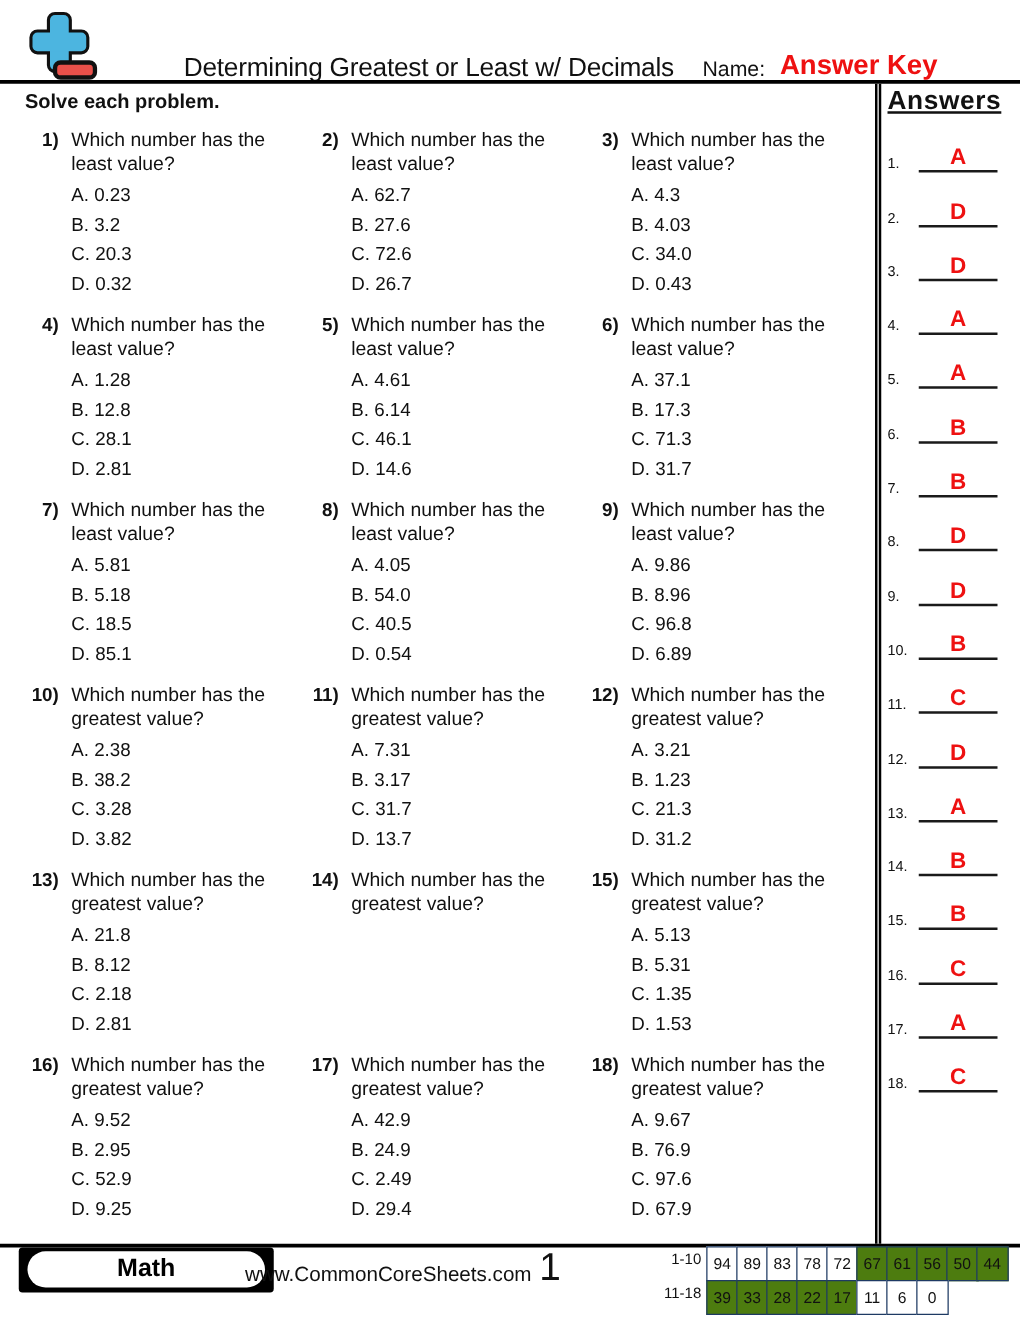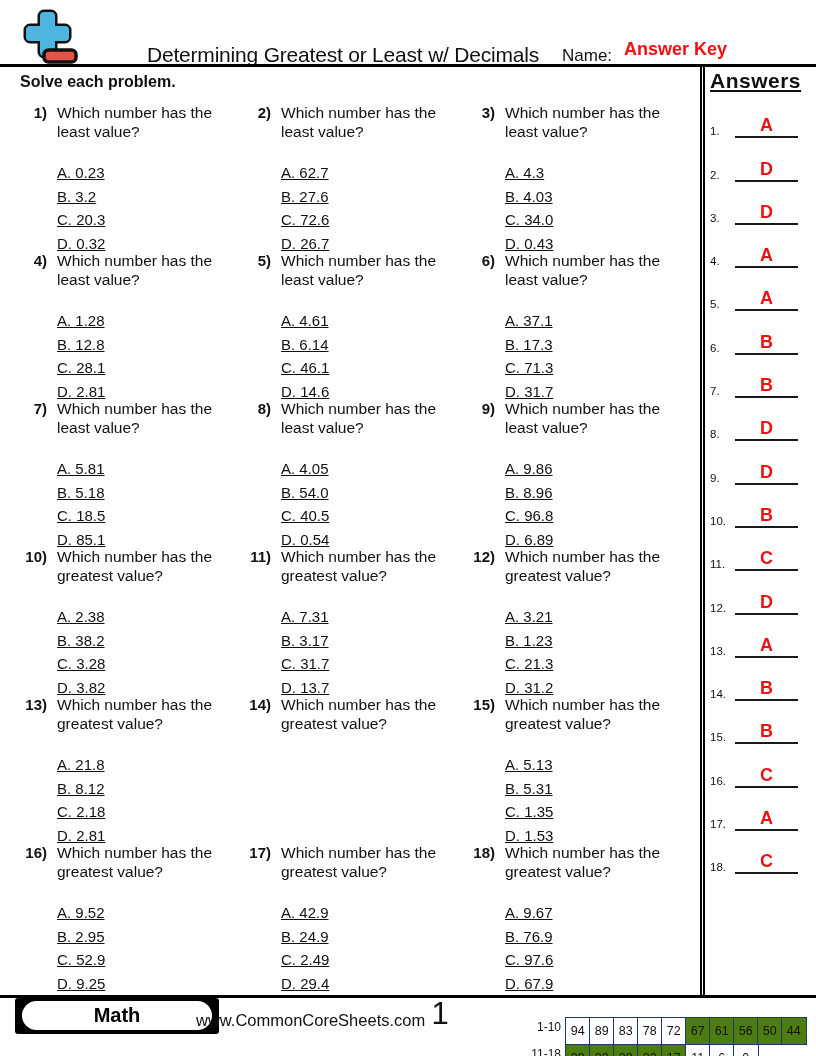--- a/index.html
+++ b/index.html
@@ -5,31 +5,31 @@
   * { margin:0; padding:0; box-sizing:border-box; }
   html,body { background:#fff; }
   body { font-family:"Liberation Sans", sans-serif; color:#111; }
   .page { position:relative; width:816px; height:1056px; background:#fff; overflow:hidden; }
 
   
   .header-line { position:absolute; left:0; top:64px; width:816px; height:3px; background:#000; }
   .logo { position:absolute; left:20px; top:8px; z-index:2; }
   .title { position:absolute; left:147px; top:43px; font-size:21px; letter-spacing:-0.2px; }
   .name-label { position:absolute; left:562px; top:46px; font-size:17px; }
-  .answer-key { position:absolute; left:624px; top:39px; font-size:18px; font-weight:bold; color:#ee1111; }
+  .answer-key { position:absolute; left:624px; top:39px; font-size:22px; font-weight:bold; color:#ee1111; }
   .instructions { position:absolute; left:20px; top:73px; font-size:16px; font-weight:bold; }
 
   
   .problems { position:absolute; left:0; top:103px; display:grid;
               grid-template-columns:224px 224px 224px; grid-auto-rows:148px; }
   .problem { display:flex; }
   .pnum { flex:0 0 47px; text-align:right; font-weight:bold; font-size:15px; line-height:19px; }
   .pbody { margin-left:10px; }
   .qtext { font-size:15.5px; line-height:19px; }
-  .opts { margin-top:20px;text-decoration:underline; }
+  .opts { margin-top:4px; }
   .opt { font-size:15px; line-height:23.6px; white-space:pre; }
 
   
   .answers { position:absolute; left:700px; top:67px; width:132px; height:928px;
              border-left:5px double #000; padding-left:5px; }
   .answers-title { font-size:21px; font-weight:bold; text-decoration:underline;
                    letter-spacing:0.5px; margin-top:2px; }
   .answer-list { margin-top:2px; }
   .answer-row { height:43.3px; display:flex; align-items:flex-end; }
   .anum { width:25px; font-size:11.5px; padding-bottom:1px; }
@@ -40,21 +40,21 @@
   .footer-line { position:absolute; left:0; top:995px; width:816px; height:3px; background:#000; }
   .brand-box { position:absolute; left:15px; top:998px; width:204px; height:36px;
                background:#000; border-radius:3px; }
   .brand-pill { position:absolute; left:7px; top:3px; right:7px; bottom:4px; background:#fff;
                 border-radius:15px; display:flex; align-items:center; justify-content:center;
                 font-size:20px; font-weight:bold; color:#000; }
   .website { position:absolute; left:196px; top:1011px; font-size:16.5px; }
   .page-num { position:absolute; left:420px; top:996px; width:40px; text-align:center; font-size:31px; }
 
   .score { position:absolute; left:519px; top:997px; }
-  .srow { display:flex;margin-top:20px; }
+  .srow { display:flex; }
   .srow + .srow { margin-top:-1.5px; }
   .slbl { width:46px; text-align:right; padding-right:4px; font-size:12px; line-height:20px; }
   .cells { display:flex; }
   .scell { width:25.5px; height:28px; margin-left:-1.5px; border:1.5px solid #1e3a63; background:#fff;
            display:flex; align-items:center; justify-content:center; font-size:12.5px; }
   .cells > div:first-of-type { margin-left:0; }
   .scell.shaded { background:#4d7c0f;text-align:right; }
 </style>
 </head>
 <body>

